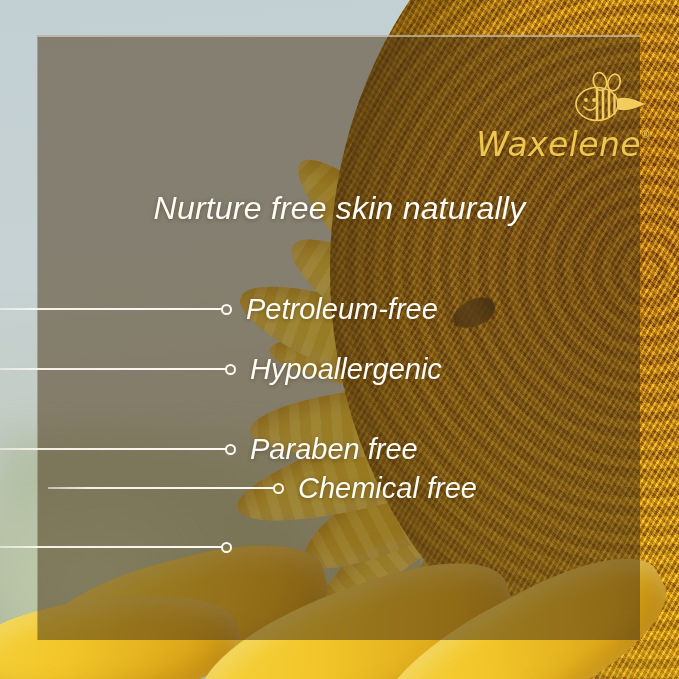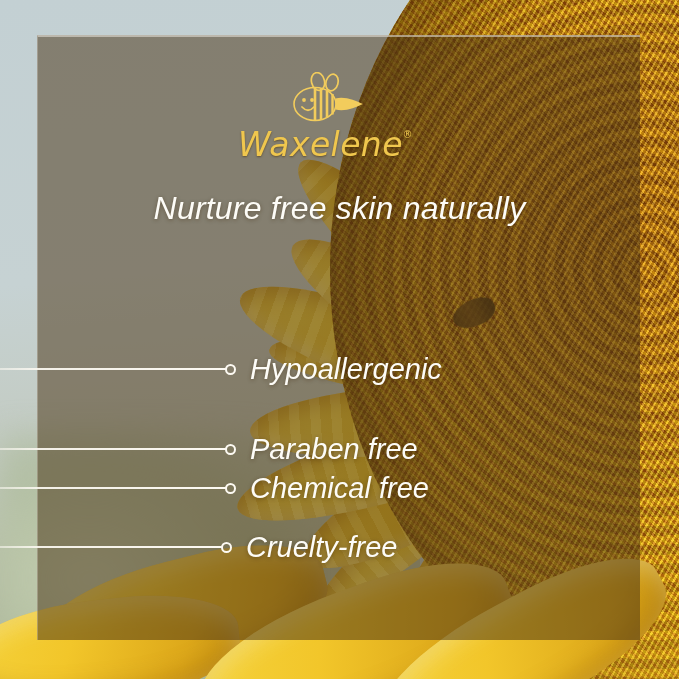--- a/index.html
+++ b/index.html
@@ -95,21 +95,21 @@
     border-top:2px solid rgba(236,232,224,0.55);
     border-left:1px solid rgba(236,232,224,0.30);
   }
 
   
   #content { position:absolute; inset:0; }
 
   
   #logo-block {
     position:absolute; left:0; top:72px; width:651px;
-    display:flex; flex-direction:column; align-items:center;
+    display:flex; flex-direction:column; align-items:flex-end;
   }
   #bee-logo-icon { display:block; }
   #wordmark {
     position:relative;
     margin-top:4px;
     font-family:"DejaVu Sans", sans-serif;
     font-size:33px;
     font-style:italic;
     font-weight:400;
     letter-spacing:.4px;
@@ -240,35 +240,39 @@
       </svg>
     </span>
     <div id="wordmark">
       <span>Waxelene</span><span class="reg">®</span>
     </div>
   </div>
 
   <div id="tagline">Nurture free skin naturally</div>
 
   <div id="benefits-list">
+      <div class="benefit-item" style="top: 292px;">
+        <div class="benefit-line" style="width: 222px;"></div>
+        <div class="benefit-dot"></div>
+        <div class="benefit-label">Petroleum-free</div>
+      </div>
       <div class="benefit-item" style="top: 352px; align-items: center;">
         <div class="benefit-line" style="width: 226px;"></div>
         <div class="benefit-dot"></div>
         <div class="benefit-label">Hypoallergenic</div>
       </div>
       <div class="benefit-item" style="top: 412px; margin-top: 20px;">
         <div class="benefit-line" style="width: 226px;"></div>
         <div class="benefit-dot"></div>
         <div class="benefit-label">Paraben free</div>
       </div>
-      <div class="benefit-item" style="top: 471px;">
+      <div class="benefit-item" style="top: 471px; padding-left: 48px;">
         <div class="benefit-line" style="width: 226px;"></div>
         <div class="benefit-dot"></div>
         <div class="benefit-label">Chemical free</div>
       </div>
       <div class="benefit-item" style="top: 530px;">
         <div class="benefit-line" style="width: 222px;"></div>
         <div class="benefit-dot"></div>
-        <div class="benefit-label">Cruelty-free</div>
       </div>
     </div>
 
 </div>
 
 </body></html>

